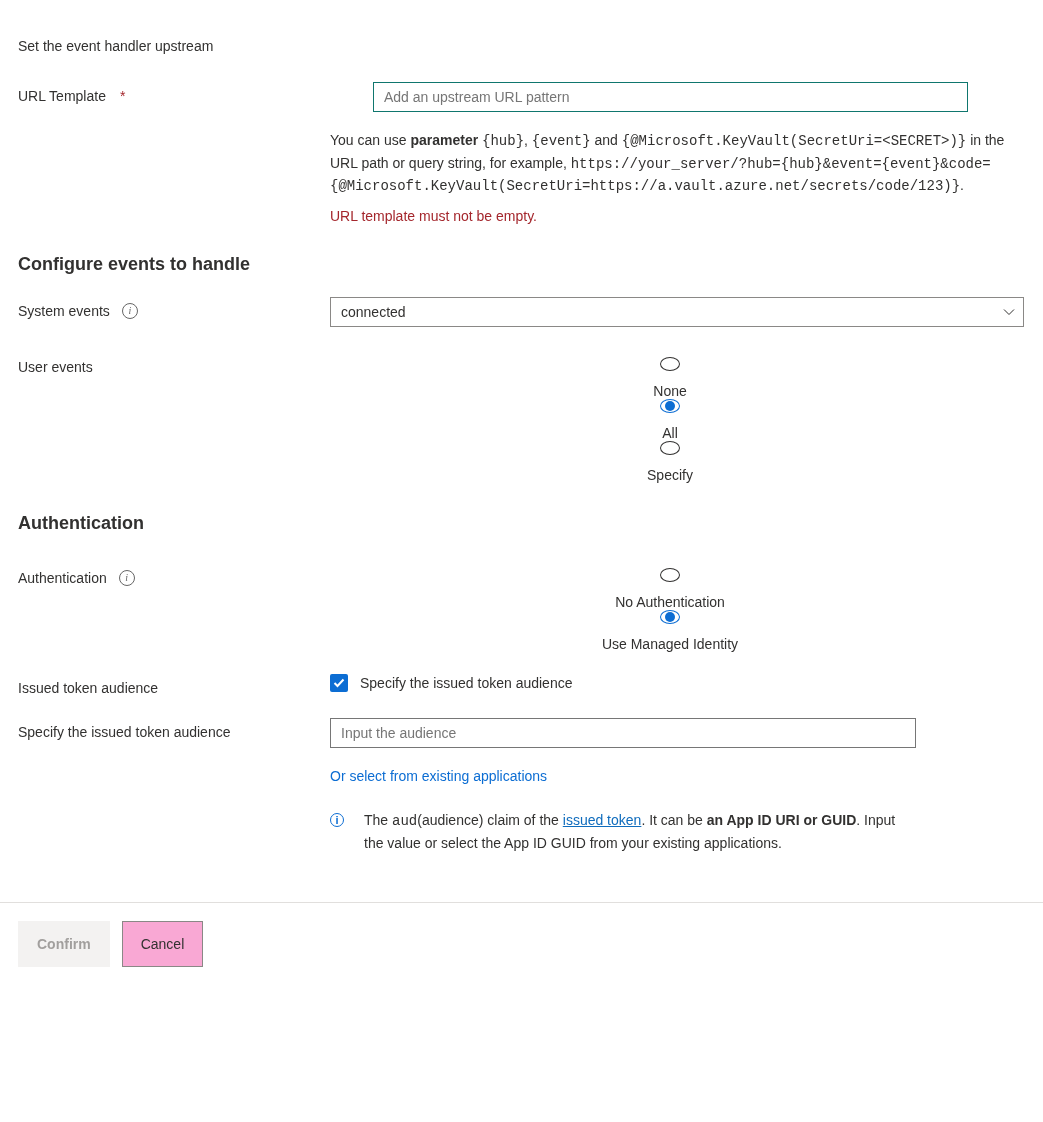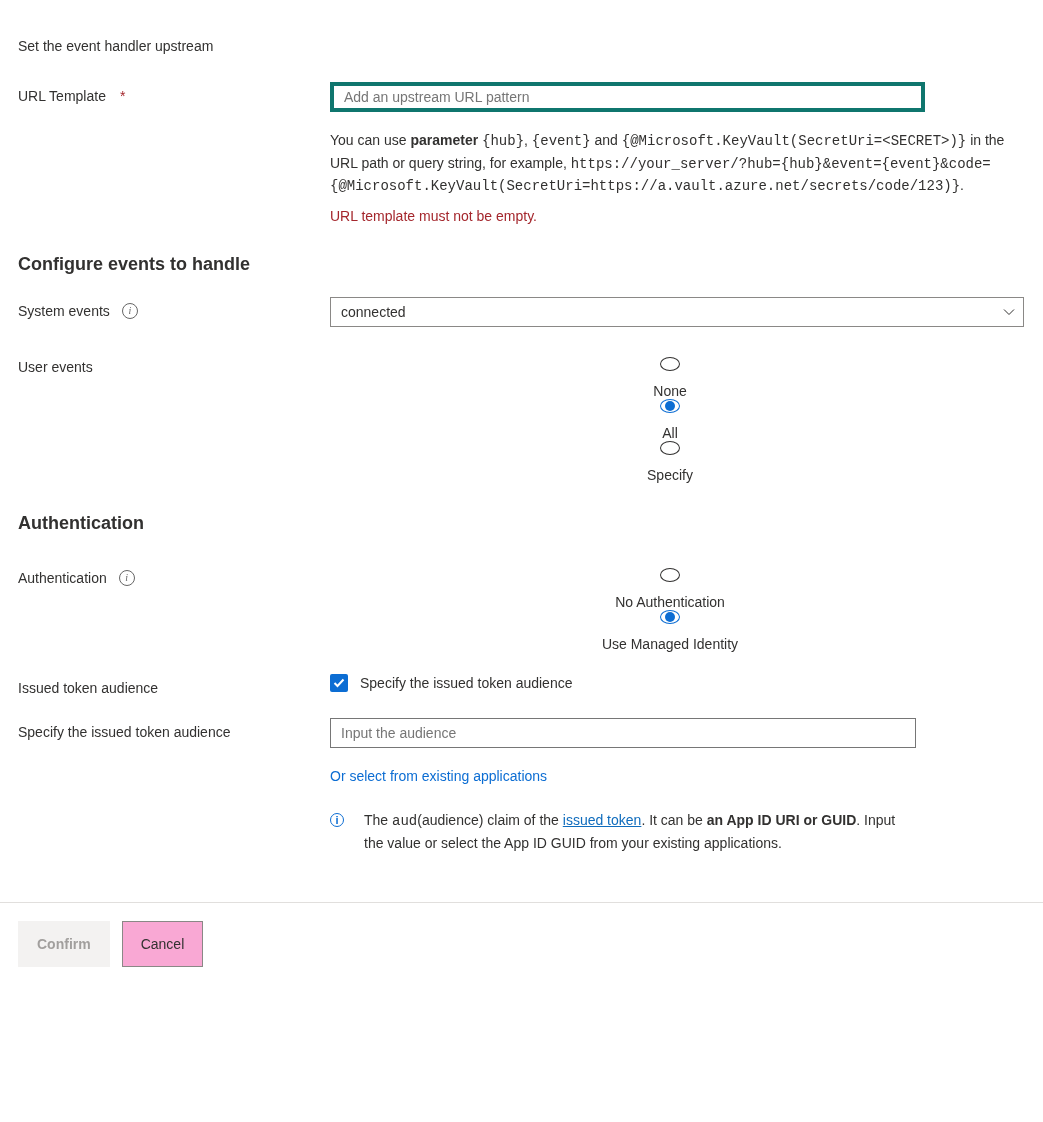--- a/index.html
+++ b/index.html
@@ -56,21 +56,21 @@
     box-sizing:border-box;
     width:595px;
     height:30px;
     padding:0 10px;
     font-size:14px;
     font-family:inherit;
     border:1px solid var(--border);
     background:#fff;
     color:var(--text);
   }
-  input.text{border:4px solid #0f766e;}
+  input.text{border:1px solid #0f766e;margin-left:43px;}
   input.text::placeholder, input.aud::placeholder{color:#767676;}
   .help{
     margin-top:18px;
     line-height:1.55;
     max-width:680px;
   }
   .mono{font-family:Consolas,"Courier New",monospace;}
   .err{
     margin-top:10px;
     color:var(--error);

